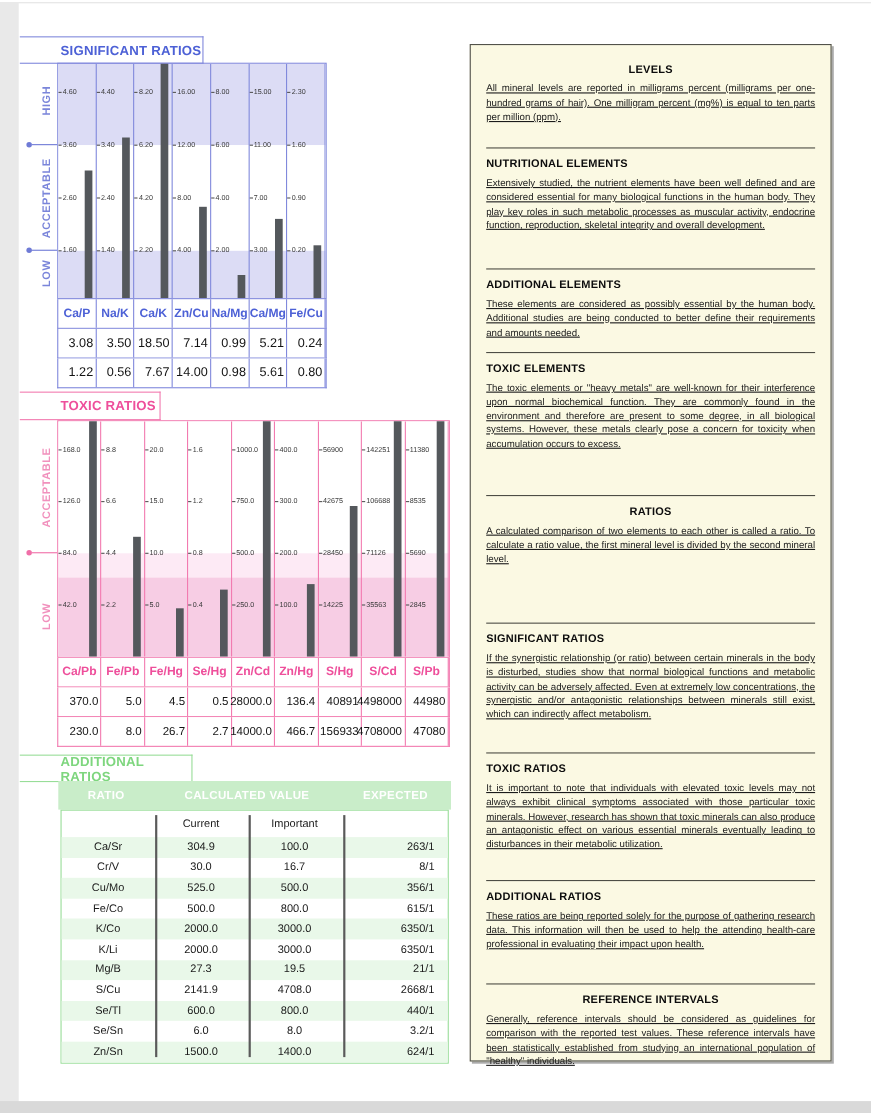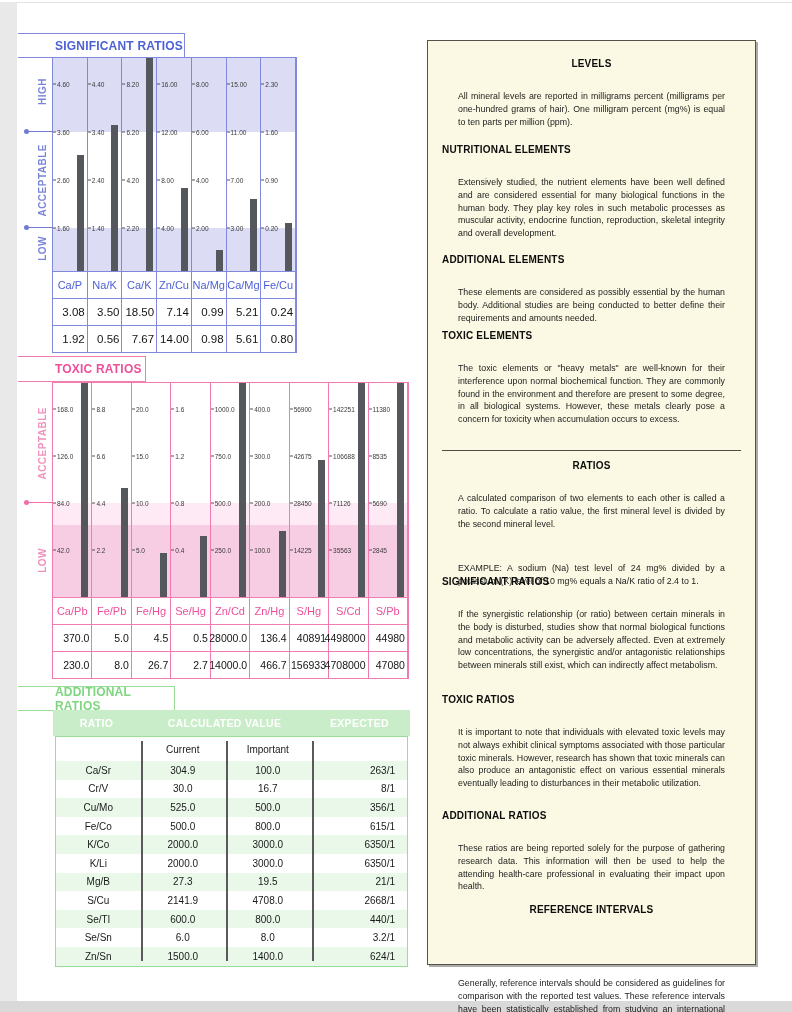--- a/index.html
+++ b/index.html
@@ -35,21 +35,21 @@
         font-size:6.5px;color:#3a3a3a;white-space:nowrap;}
   .tick-dash{width:3px;height:1px;background:#555;margin-right:1px;flex:0 0 auto;}
   .row{display:flex;box-sizing:border-box;border:1px solid;border-top:none;background:#fff;}
   #sig-chart .row{border-color:#8189dc;}
   #tox-chart .row{border-color:#f27bb0;}
   .cell{flex:1;display:flex;align-items:center;box-sizing:border-box;min-width:0;}
   #sig-chart .cell{border-right:1px solid #8189dc;}
   #tox-chart .cell{border-right:1px solid #f27bb0;}
   .cell:last-child{border-right:none;}
   .hdr-row{height:27px;}
-  .hdr-row .cell{justify-content:center;font-weight:normal;font-size:11px;}
+  .hdr-row .cell{justify-content:center;font-weight:bold;font-size:11px;}
   #sig-chart .hdr-row .cell{color:#4d61d6;}
   #tox-chart .hdr-row .cell{color:#ee4f9b;}
   .val-row{height:27px;}
   .val-row .cell{justify-content:flex-end;padding-right:2px;font-size:11.5px;color:#141414;
                  white-space:nowrap;}
   #tox-chart .val-row .cell{font-size:10.5px;}
 
   .vlabel{position:absolute;writing-mode:vertical-rl;transform:rotate(180deg);
           font-size:10px;font-weight:bold;letter-spacing:0.5px;}
   .vl-blue{color:#7a85da;}
@@ -76,23 +76,23 @@
   .c-exp{width:97px;text-align:right;box-sizing:border-box;padding-right:12px;}
   .vsep{position:absolute;width:2px;background:#5a5a5a;top:4px;bottom:5px;}
 
   
   #info-panel{position:absolute;left:427px;top:40px;width:329px;height:925px;
               background:#fbf9e3;border:1.5px solid#52524a;box-shadow:2px 2px 0 #ababab;
               box-sizing:border-box;padding:8px 14px 6px;display:flex;flex-direction:column;}
   .section{display:flex;flex-direction:column;box-sizing:border-box;}
   .section h3{font-size:10px;margin:9px 0 5px;color:#0d0d0d;letter-spacing:0.2px;}
   .section h3.center{text-align:center;}
-  .section p{font-size:8.8px;line-height:1.45;text-align:justify;margin:16px;color:#1b1b1b;}
+  .section p{font-size:8.8px;line-height:1.45;text-align:justify;margin:0;color:#1b1b1b;text-decoration:underline;}
   .rule{margin-top:auto;height:1px;background:#4d4d45;}
-  .section:last-child{flex:1;gap:41px;}
+  .section:last-child{flex:1;}
 </style>
 </head>
 <body>
 
 <div class="page">
   <div class="edge-top"></div>
   <div class="edge-left"></div>
   <div class="edge-bottom"></div>
 
   <div class="titlebox tb-sig">SIGNIFICANT RATIOS</div>
@@ -256,21 +256,21 @@
       <div class="row val-row">
         <div class="cell">3.08</div>
         <div class="cell">3.50</div>
         <div class="cell">18.50</div>
         <div class="cell">7.14</div>
         <div class="cell">0.99</div>
         <div class="cell">5.21</div>
         <div class="cell">0.24</div>
       </div>
       <div class="row val-row">
-        <div class="cell">1.92</div>
+        <div class="cell">1.22</div>
         <div class="cell">0.56</div>
         <div class="cell">7.67</div>
         <div class="cell">14.00</div>
         <div class="cell">0.98</div>
         <div class="cell">5.61</div>
         <div class="cell">0.80</div>
       </div>
     </div>
 
   <div class="titlebox tb-tox">TOXIC RATIOS</div>
@@ -597,21 +597,20 @@
         <div class="rule"></div>
       </div>
       <div class="section" style="min-height: 130px;">
         <h3>TOXIC ELEMENTS</h3>
         <p>The toxic elements or "heavy metals" are well-known for their interference upon normal biochemical function. They are commonly found in the environment and therefore are present to some degree, in all biological systems. However, these metals clearly pose a concern for toxicity when accumulation occurs to excess.</p>
         <div class="rule"></div>
       </div>
       <div class="section" style="min-height: 116px;">
         <h3 class="center">RATIOS</h3>
         <p>A calculated comparison of two elements to each other is called a ratio. To calculate a ratio value, the first mineral level is divided by the second mineral level.</p>
-        <p>EXAMPLE: A sodium (Na) test level of 24 mg% divided by a potassium (K) level of 10 mg% equals a Na/K ratio of 2.4 to 1.</p>
         <div class="rule"></div>
       </div>
       <div class="section" style="min-height: 118px;">
         <h3>SIGNIFICANT RATIOS</h3>
         <p>If the synergistic relationship (or ratio) between certain minerals in the body is disturbed, studies show that normal biological functions and metabolic activity can be adversely affected. Even at extremely low concentrations, the synergistic and/or antagonistic relationships between minerals still exist, which can indirectly affect metabolism.</p>
         <div class="rule"></div>
       </div>
       <div class="section" style="min-height: 116px;">
         <h3>TOXIC RATIOS</h3>
         <p>It is important to note that individuals with elevated toxic levels may not always exhibit clinical symptoms associated with those particular toxic minerals. However, research has shown that toxic minerals can also produce an antagonistic effect on various essential minerals eventually leading to disturbances in their metabolic utilization.</p>

